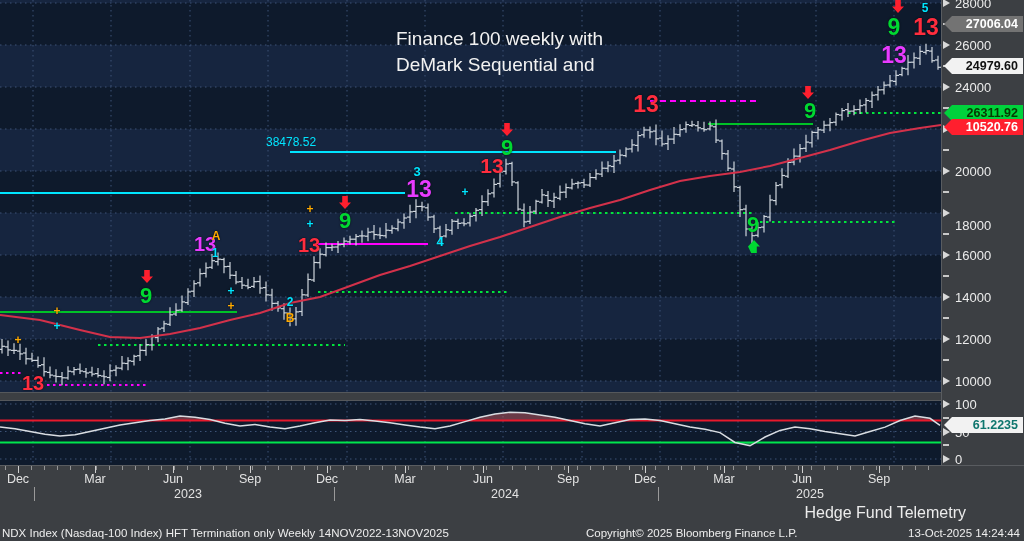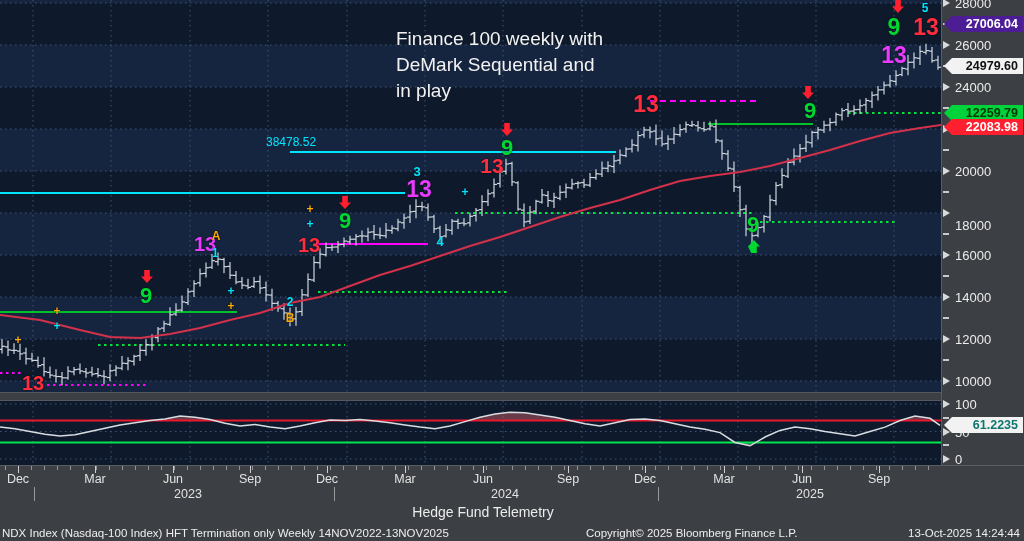--- a/index.html
+++ b/index.html
@@ -27,22 +27,22 @@
   .y-tickmajor{position:absolute;left:1px;width:0;height:0;border-top:4px solid transparent;
                border-bottom:4px solid transparent;border-left:7px solid #d9d9d9;}
   .y-tickminor{position:absolute;left:1px;width:6px;height:2px;background:#c9c9c9;}
   .badge{position:absolute;left:2px;width:79px;height:16px;font-size:12.5px;font-weight:bold;
          text-align:right;line-height:16px;padding-right:5px;box-sizing:border-box;
          clip-path:polygon(8px 0,100% 0,100% 100%,8px 100%,0 50%);z-index:3;}
   .x-lab{position:absolute;top:6px;color:#e2e2e2;font-size:12.5px;transform:translateX(-50%);}
   .x-year{position:absolute;top:21px;color:#e2e2e2;font-size:12.5px;transform:translateX(-50%);}
   .x-sep{position:absolute;top:21px;width:1px;height:14px;background:#9a9a9a;}
   .x-tick{position:absolute;top:0;width:1px;background:#cfcfcf;}
-  .brand{position:absolute;left:0;top:38px;width:966px;text-align:center;color:#ececec;
-         font-size:14px;}
+  .brand{position:absolute;left:0;top:38px;width:966px;text-align:right;color:#ececec;
+         font-size:16px;}
   .statusbar{position:absolute;left:0;top:59px;width:1024px;height:17px;color:#eeeeee;
              font-size:11.5px;white-space:nowrap;}
   .statusbar .s-left{position:absolute;left:2px;top:2px;}
   .statusbar .s-center{position:absolute;left:586px;top:2px;}
   .statusbar .s-right{position:absolute;right:4px;top:2px;}
 </style>
 </head>
 <body>
 
 <div class="stage">
@@ -550,21 +550,21 @@
         <line x1="923" y1="52.3" x2="926" y2="52.3" stroke="#cfd6dd" stroke-width="1.2"></line>
         <line x1="926" y1="50.6" x2="929" y2="50.6" stroke="#cfd6dd" stroke-width="1.2"></line>
         <line x1="932" y1="46.9" x2="932" y2="62.7" stroke="#cfd6dd" stroke-width="1.2"></line>
         <line x1="929" y1="51.1" x2="932" y2="51.1" stroke="#cfd6dd" stroke-width="1.2"></line>
         <line x1="932" y1="60.7" x2="935" y2="60.7" stroke="#cfd6dd" stroke-width="1.2"></line>
         <line x1="938" y1="55.7" x2="938" y2="69.7" stroke="#cfd6dd" stroke-width="1.2"></line>
         <line x1="935" y1="60.0" x2="938" y2="60.0" stroke="#cfd6dd" stroke-width="1.2"></line>
         <line x1="938" y1="67.3" x2="941" y2="67.3" stroke="#cfd6dd" stroke-width="1.2"></line>
         <path d="M0 315.0 L40 320.0 L80 330.0 L110 337.0 L140 338.0 L170 334.0 L200 328.0 L230 320.0 L260 313.0 L290 303.0 L320 297.0 L350 286.0 L380 275.0 L410 266.0 L440 256.0 L470 246.0 L500 237.0 L530 227.0 L560 217.0 L590 208.0 L620 200.0 L650 190.0 L680 181.0 L710 176.0 L740 172.0 L770 166.0 L800 158.0 L830 150.0 L860 141.0 L890 133.0 L920 128.0 L941 125.0" fill="none" stroke="#d3314a" stroke-width="2"></path>
       </svg>
-    <div class="title-block"><div>Finance 100 weekly with</div><div>DeMark Sequential and</div><div>in play</div></div>
+    <div class="title-block"><div>Finance 100 weekly with</div><div>DeMark Sequential and</div></div>
   </div>
 
   <div class="divider"></div>
 
   <div class="osc-plot">
     <svg id="osc-svg" width="941" height="64">
         <line x1="0" y1="3.0" x2="941" y2="3.0" stroke="#3d5377" stroke-width="1" stroke-dasharray="1.5 3.5"></line>
         <line x1="0" y1="30.5" x2="941" y2="30.5" stroke="#3d5377" stroke-width="1" stroke-dasharray="1.5 3.5"></line>
         <line x1="0" y1="58.0" x2="941" y2="58.0" stroke="#3d5377" stroke-width="1" stroke-dasharray="1.5 3.5"></line>
         <line x1="33" y1="0" x2="33" y2="64" stroke="#3d5377" stroke-width="1" stroke-dasharray="1.5 3.5"></line>
@@ -618,24 +618,24 @@
       <div class="y-tickminor" style="top:317px"></div>
       <div class="y-tickminor" style="top:359px"></div>
       <div class="y-tickmajor" style="top:400px"></div>
       <div class="y-lab" style="top:398px">100</div>
       <div class="y-tickmajor" style="top:428px"></div>
       <div class="y-lab" style="top:426px">50</div>
       <div class="y-tickmajor" style="top:455px"></div>
       <div class="y-lab" style="top:453px">0</div>
       <div class="y-tickminor" style="top:417px"></div>
       <div class="y-tickminor" style="top:444px"></div>
-      <div class="badge" style="top:16px;background:#4c1d95;color:#ffffff">27006.04</div>
+      <div class="badge" style="top:16px;background:#737373;color:#ffffff">27006.04</div>
       <div class="badge" style="top:58px;background:#f2f2f2;color:#111111">24979.60</div>
-      <div class="badge" style="top:105px;background:#00d23c;color:#063b00">12259.79</div>
-      <div class="badge" style="top:119px;background:#ff1f2e;color:#ffffff">22083.98</div>
+      <div class="badge" style="top:105px;background:#00d23c;color:#063b00">26311.92</div>
+      <div class="badge" style="top:119px;background:#ff1f2e;color:#ffffff">10520.76</div>
       <div class="badge" style="top:417px;background:#f2f2f2;color:#0f766e">61.2235</div>
     </div>
 
   <div class="bottom-axis" id="bottom-axis">
       <div class="x-tick" style="left:5px;height:4px;opacity:.6"></div>
       <div class="x-tick" style="left:18px;height:4px;opacity:.6"></div>
       <div class="x-tick" style="left:31px;height:4px;opacity:.6"></div>
       <div class="x-tick" style="left:44px;height:4px;opacity:.6"></div>
       <div class="x-tick" style="left:57px;height:4px;opacity:.6"></div>
       <div class="x-tick" style="left:70px;height:4px;opacity:.6"></div>

